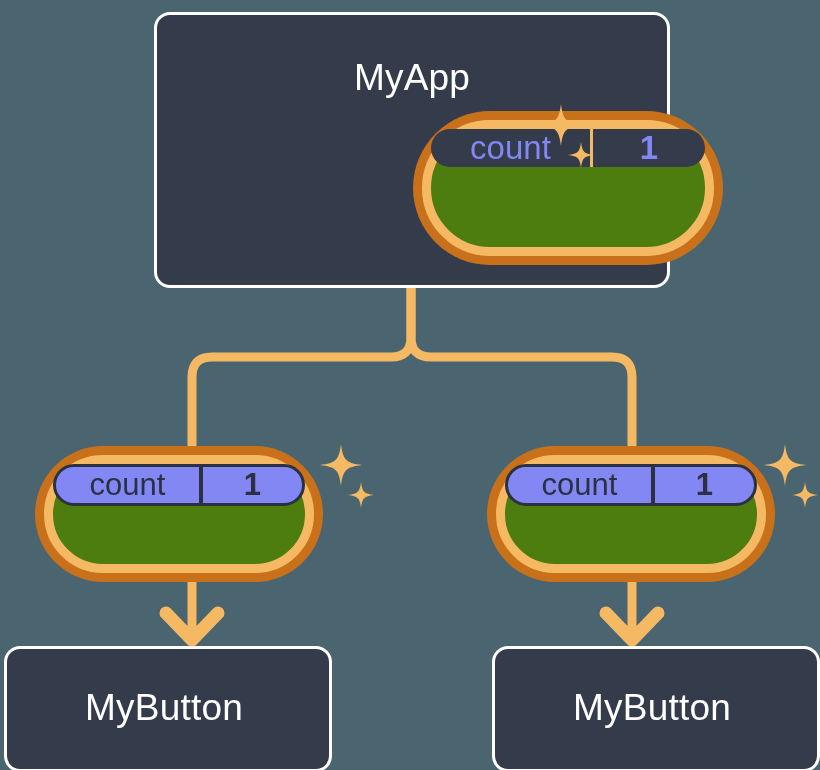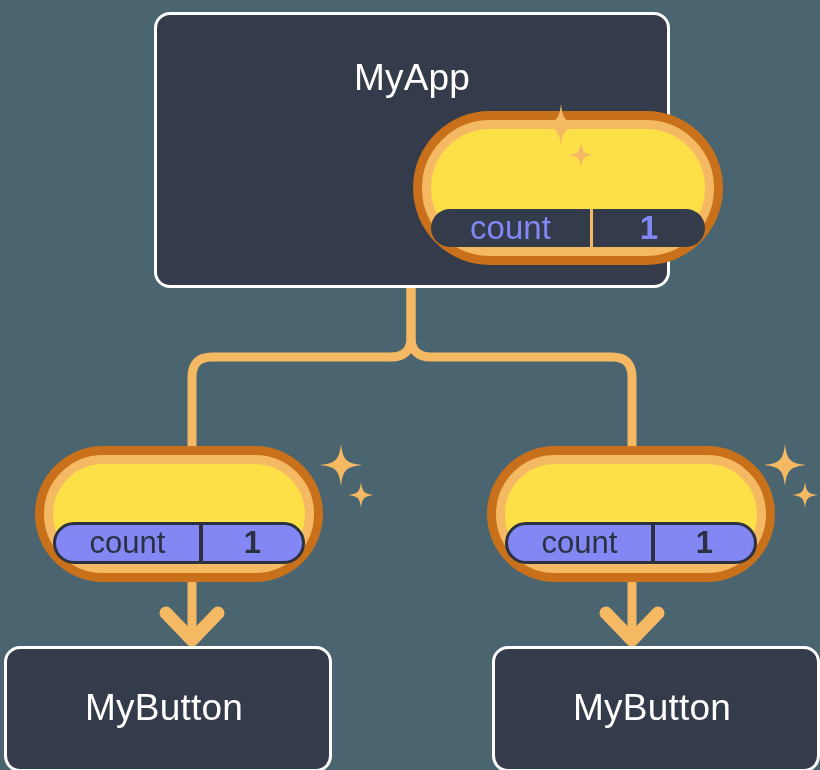--- a/index.html
+++ b/index.html
@@ -80,25 +80,25 @@
     letter-spacing: 0.2px;
     white-space: nowrap;
   }
 
   
   .pill {
     position: absolute;
     box-sizing: border-box;
     border-radius: 999px;
     display: flex;
-    align-items: flex-end;
+    align-items: flex-start;
     z-index: 4;
     
     border: 9px solid #f5b963;
-    background: #fde047;
+    background: #4d7c0f;
     box-shadow: 0 0 0 9px #c8711a;
   }
   .pill-inner {
     flex: 1;
     display: flex;
     align-items: stretch;
     border-radius: 999px;
     overflow: hidden;
   }
   .pill-key, .pill-val {

